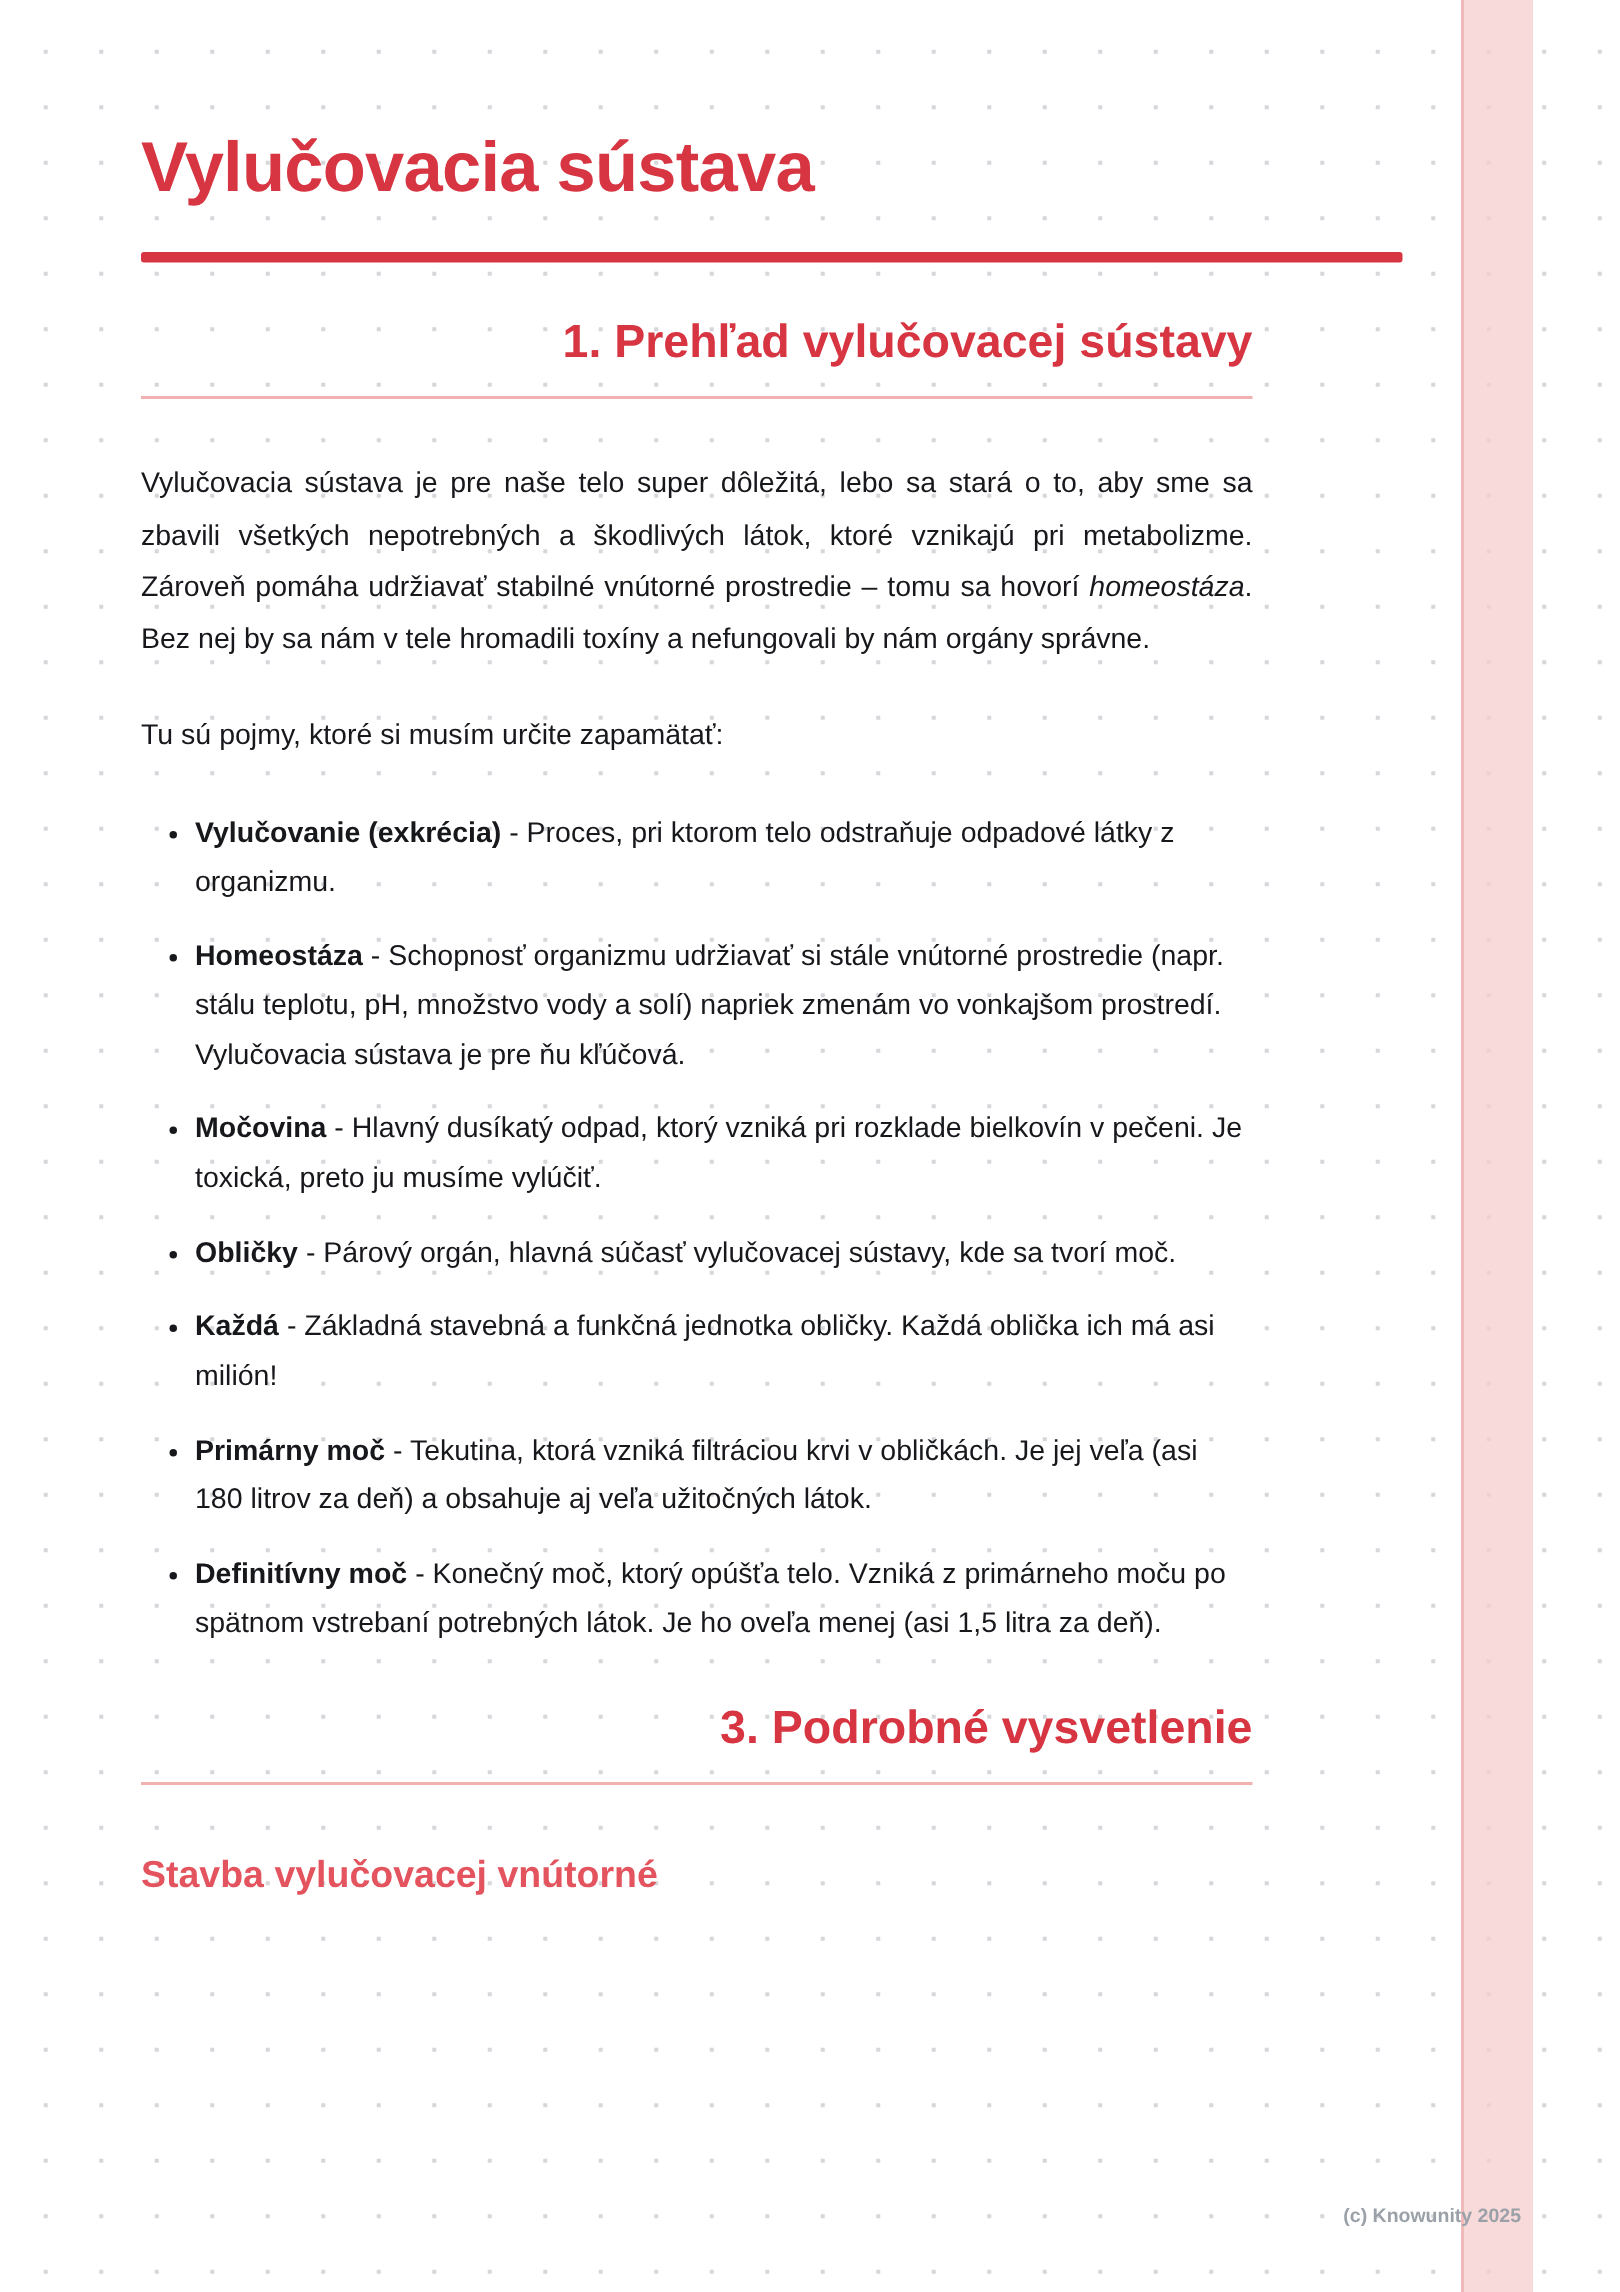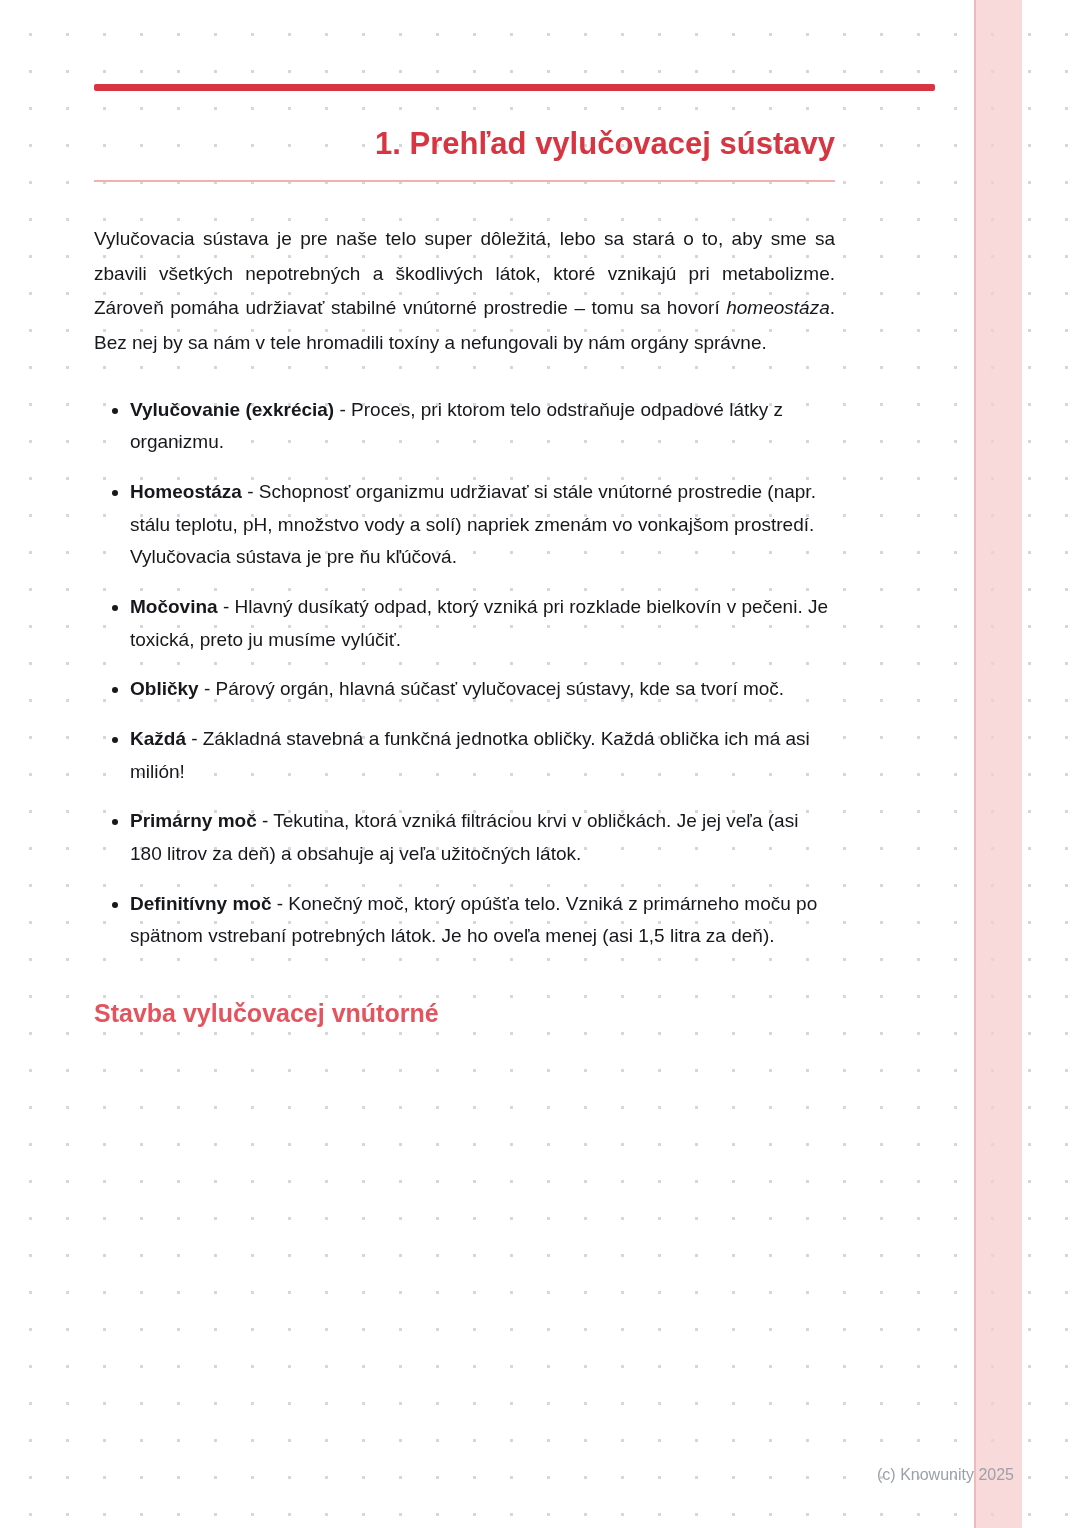--- a/index.html
+++ b/index.html
@@ -84,49 +84,53 @@
     margin: 46px 0 0 0;
     font-size: 25px;
     font-weight: 700;
     color: #e4545e;
   }
   .section-3 { margin-top: 34px; }
   .credit {
     position: absolute;
     right: 66px;
     bottom: 44px;
-    font-size: 16px;
+    font-size: 13px;
     color: #9ba1a8;
+    font-weight: bold;
   }
   i.emph { font-style: italic; }
 </style>
 </head>
 <body>
 
 <div class="page">
 
   <div class="pink-strip"></div>
 
   <div class="content">
 
+    <h1 class="doc-title">Vylučovacia sústava</h1>
     <div class="title-rule"></div>
 
     <h2 class="section-heading first">1. Prehľad vylučovacej sústavy</h2>
     <p class="body-par"><span>Vylučovacia sústava je pre naše telo super dôležitá, lebo sa stará o to, aby sme sa zbavili všetkých nepotrebných a škodlivých látok, ktoré vznikajú pri metabolizme. Zároveň pomáha udržiavať stabilné vnútorné prostredie – tomu sa hovorí </span><i class="emph">homeostáza</i><span>. Bez nej by sa nám v tele hromadili toxíny a nefungovali by nám orgány správne.</span></p>
 
+    <p class="list-intro">Tu sú pojmy, ktoré si musím určite zapamätať:</p>
 
     <ul class="term-list">
       <li><b class="term-name">Vylučovanie (exkrécia)</b> <span>- Proces, pri ktorom telo odstraňuje odpadové látky z organizmu.</span></li>
       <li><b class="term-name">Homeostáza</b> <span>- Schopnosť organizmu udržiavať si stále vnútorné prostredie (napr. stálu teplotu, pH, množstvo vody a solí) napriek zmenám vo vonkajšom prostredí. Vylučovacia sústava je pre ňu kľúčová.</span></li>
       <li><b class="term-name">Močovina</b> <span>- Hlavný dusíkatý odpad, ktorý vzniká pri rozklade bielkovín v pečeni. Je toxická, preto ju musíme vylúčiť.</span></li>
       <li><b class="term-name">Obličky</b> <span>- Párový orgán, hlavná súčasť vylučovacej sústavy, kde sa tvorí moč.</span></li>
       <li><b class="term-name">Každá</b> <span>- Základná stavebná a funkčná jednotka obličky. Každá oblička ich má asi milión!</span></li>
       <li><b class="term-name">Primárny moč</b> <span>- Tekutina, ktorá vzniká filtráciou krvi v obličkách. Je jej veľa (asi 180 litrov za deň) a obsahuje aj veľa užitočných látok.</span></li>
       <li><b class="term-name">Definitívny moč</b> <span>- Konečný moč, ktorý opúšťa telo. Vzniká z primárneho moču po spätnom vstrebaní potrebných látok. Je ho oveľa menej (asi 1,5 litra za deň).</span></li>
     </ul>
 
+    <h2 class="section-heading section-3">3. Podrobné vysvetlenie</h2>
     <h3 class="sub-heading">Stavba vylučovacej vnútorné</h3>
 
   </div>
 
   <div class="credit">(c) Knowunity 2025</div>
 
 </div>
 
 </body></html>

